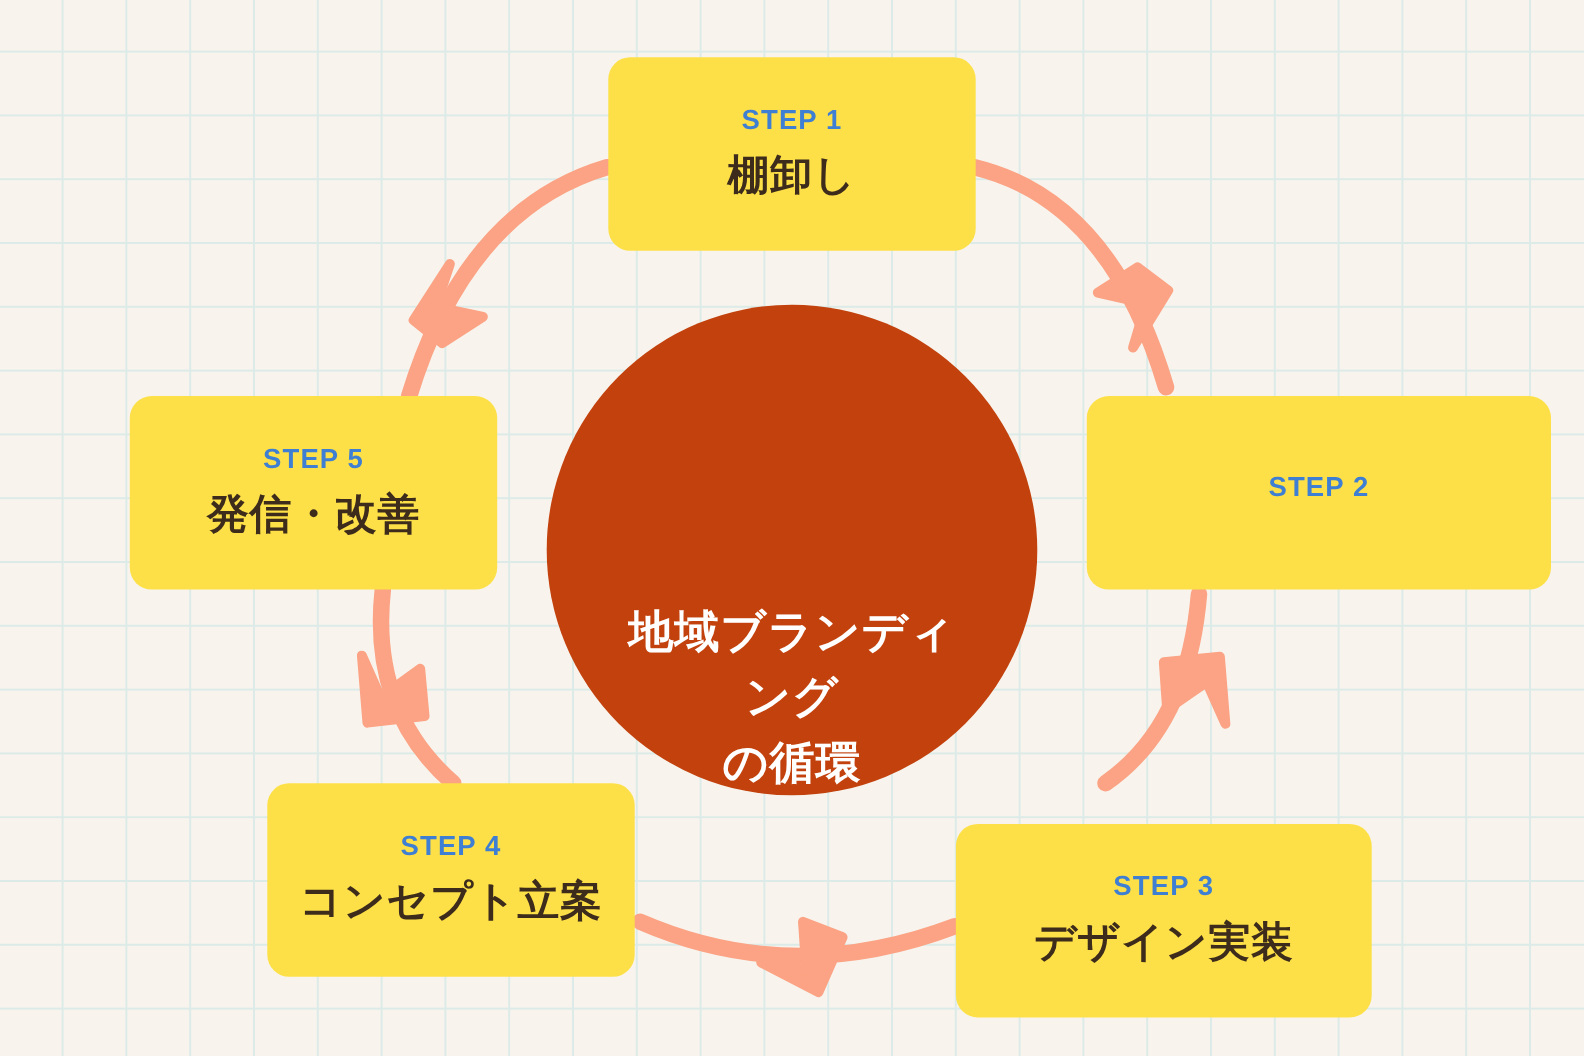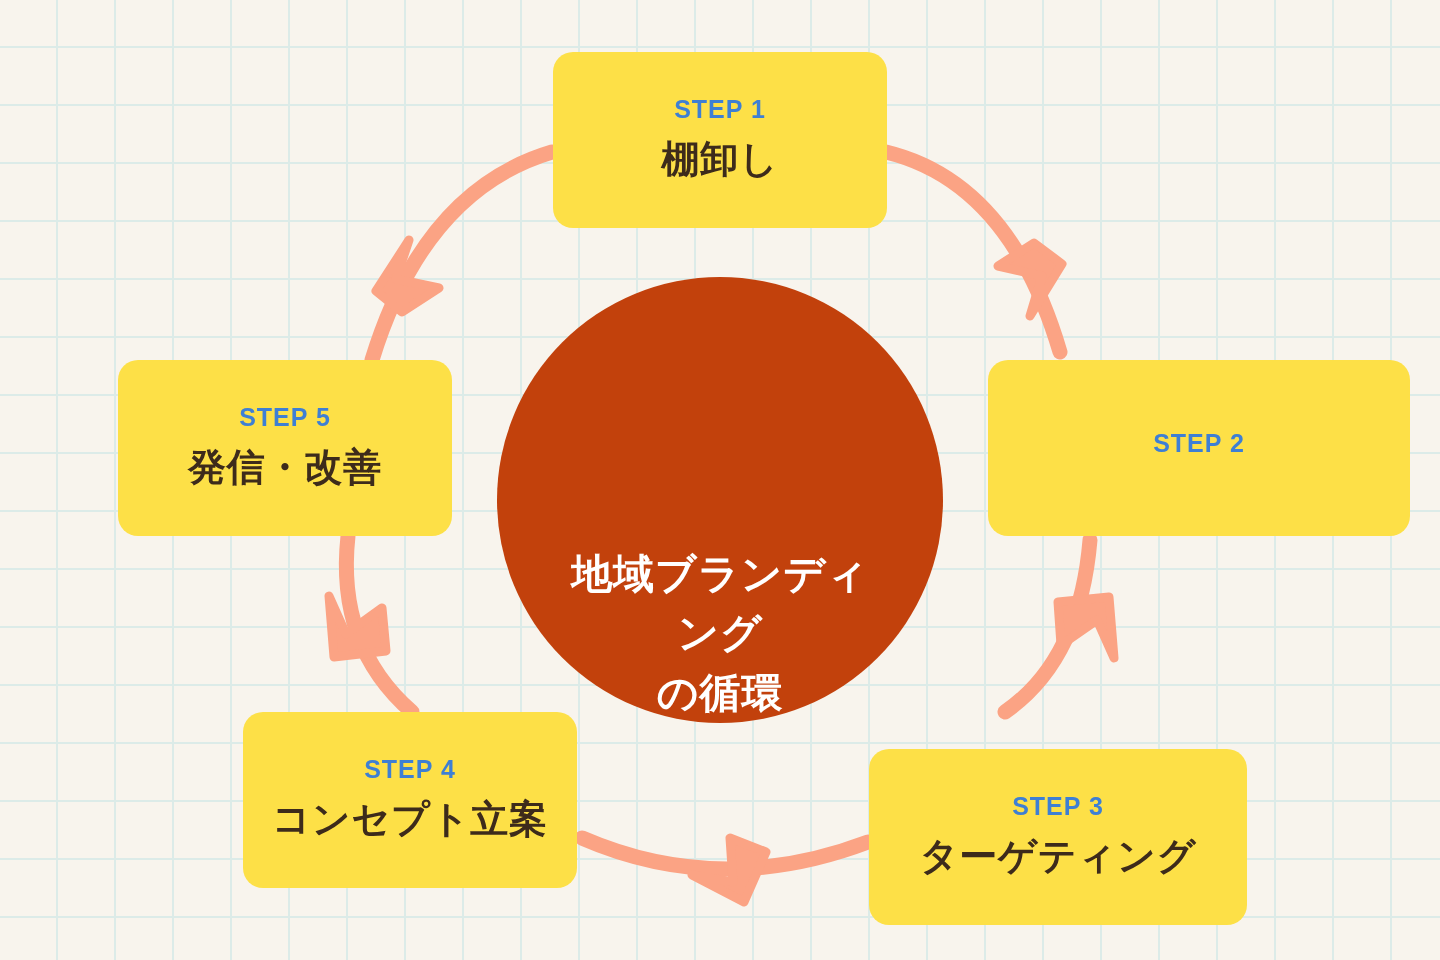--- a/index.html
+++ b/index.html
@@ -147,21 +147,21 @@
     <div class="step-num">STEP 1</div>
     <div class="step-title">棚卸し</div>
   </div>
 
   <div class="step-box" id="step-2">
     <div class="step-num">STEP 2</div>
   </div>
 
   <div class="step-box" id="step-3">
     <div class="step-num">STEP 3</div>
-    <div class="step-title">ターゲティング</div>
+    <div class="step-title">デザイン実装</div>
   </div>
 
   <div class="step-box" id="step-4">
     <div class="step-num">STEP 4</div>
     <div class="step-title">コンセプト立案</div>
   </div>
 
   <div class="step-box" id="step-5">
     <div class="step-num">STEP 5</div>
     <div class="step-title">発信・改善</div>

